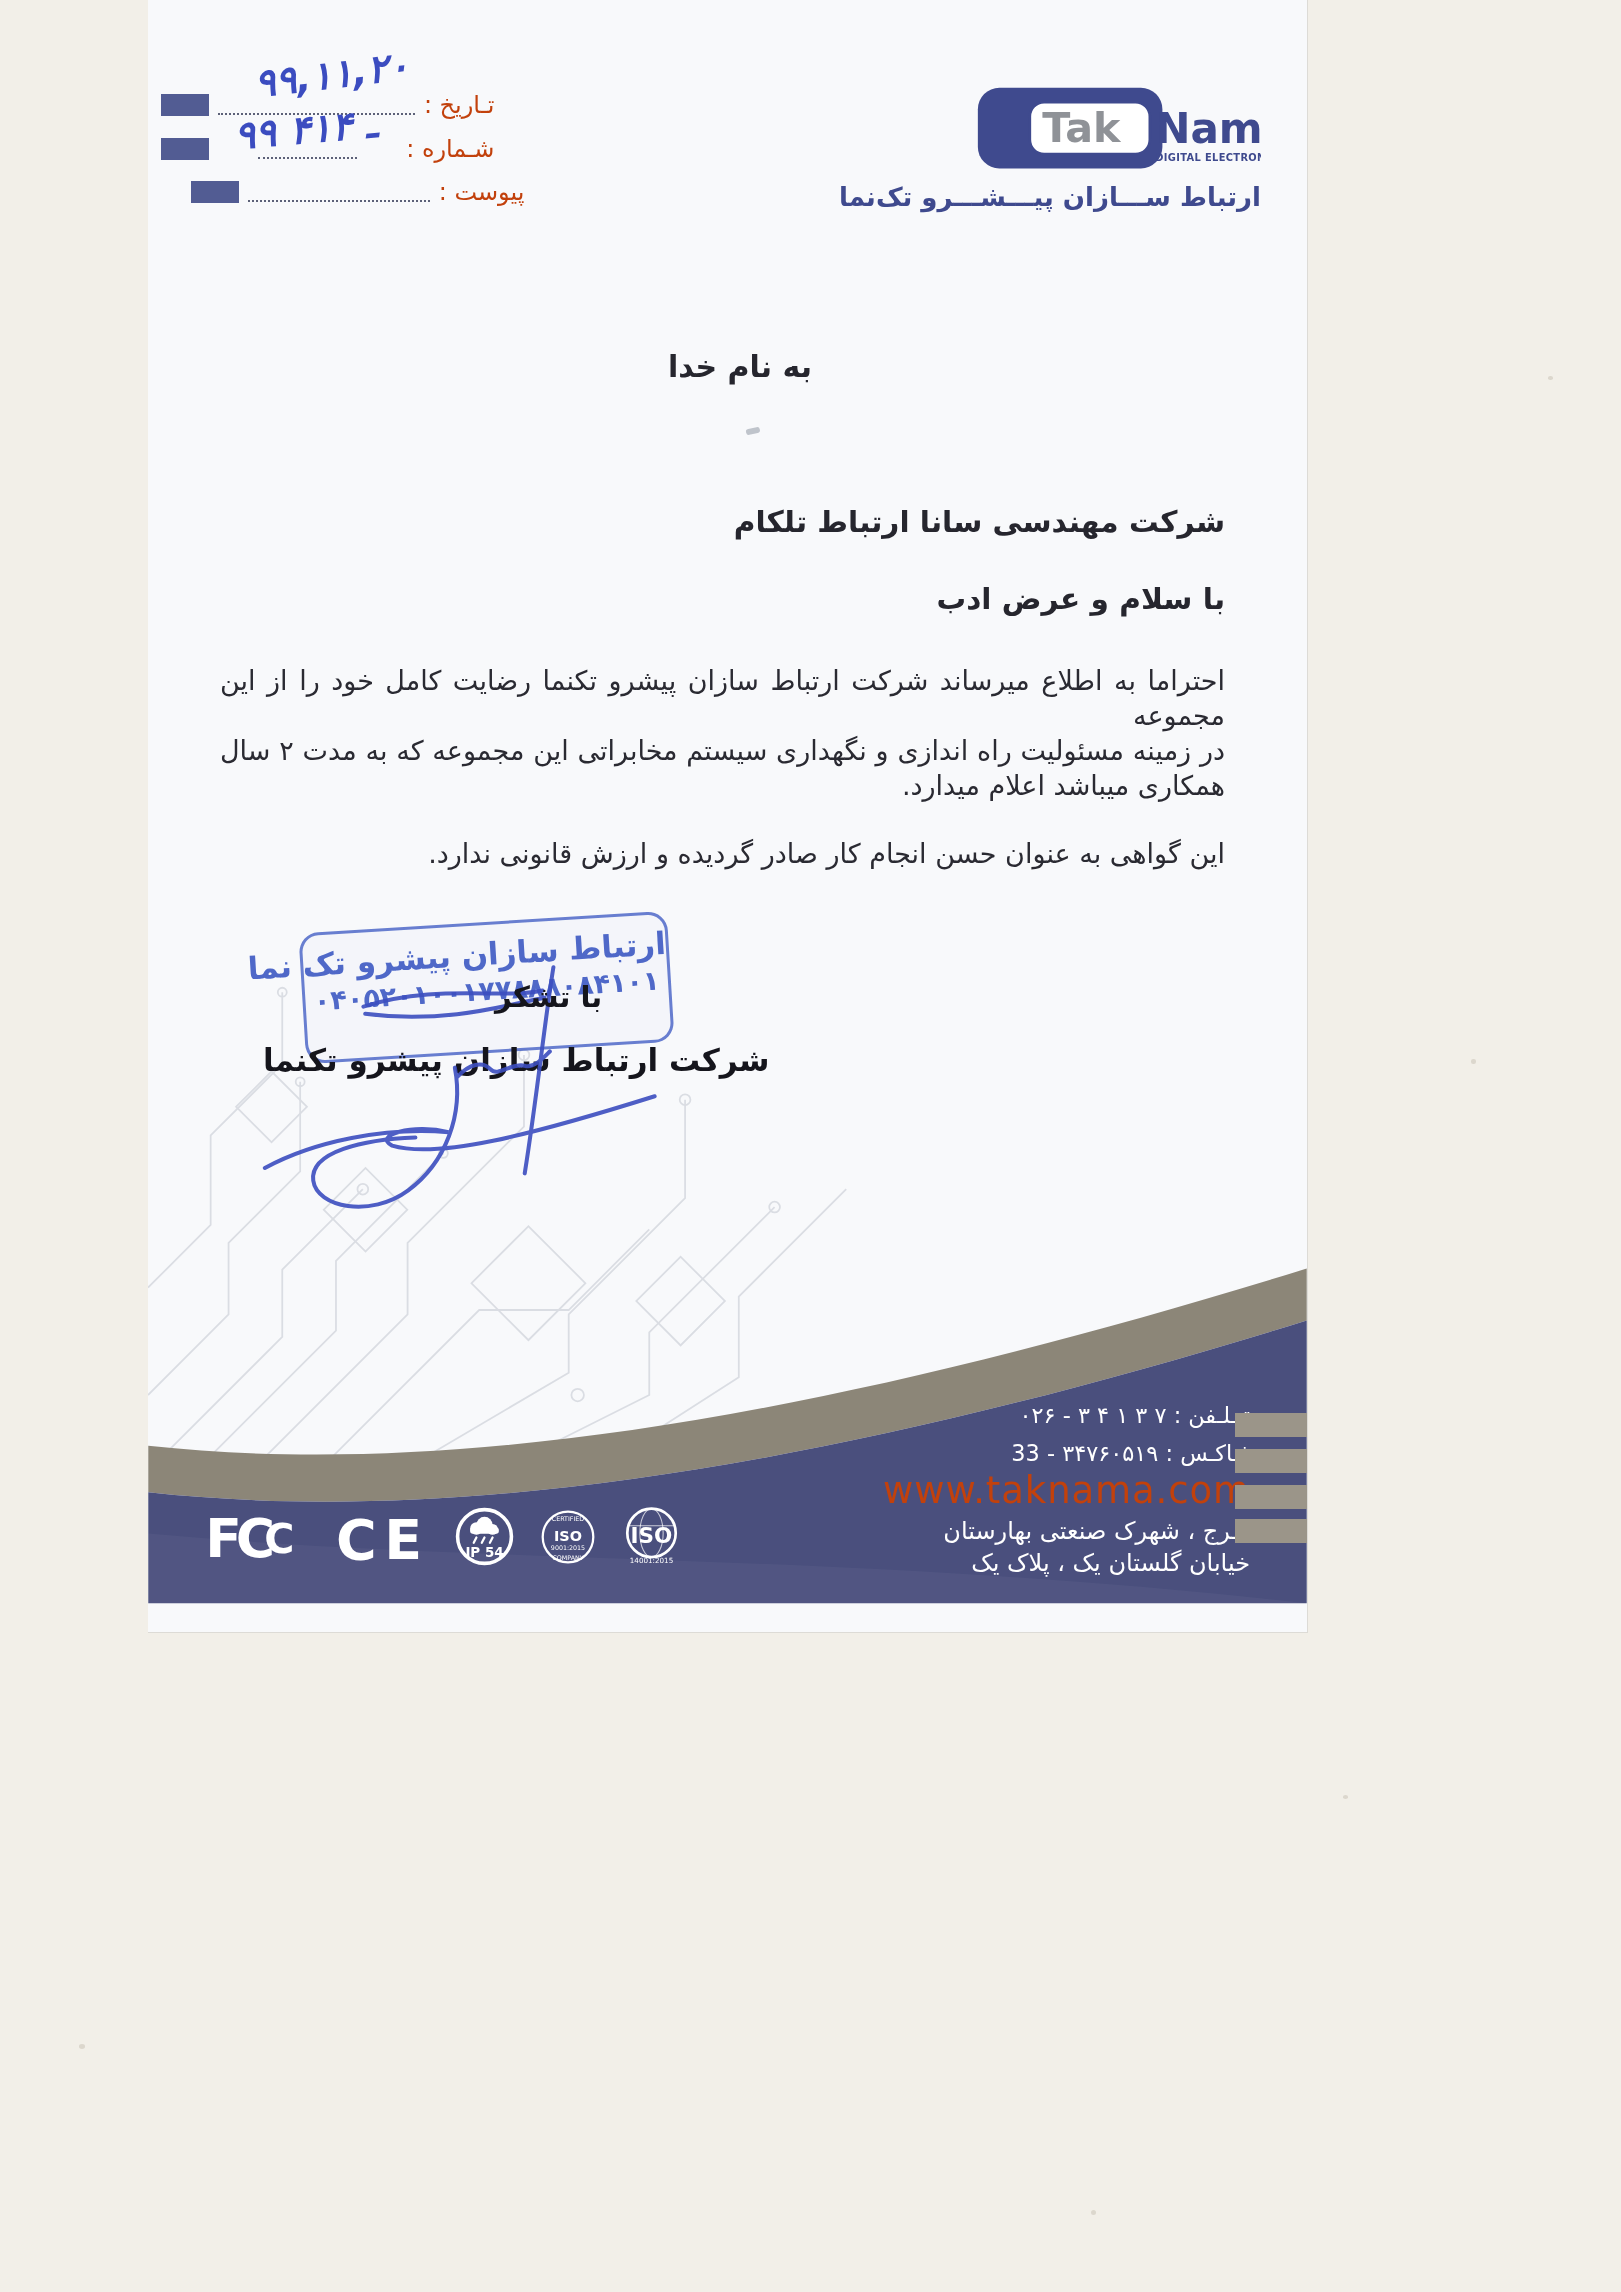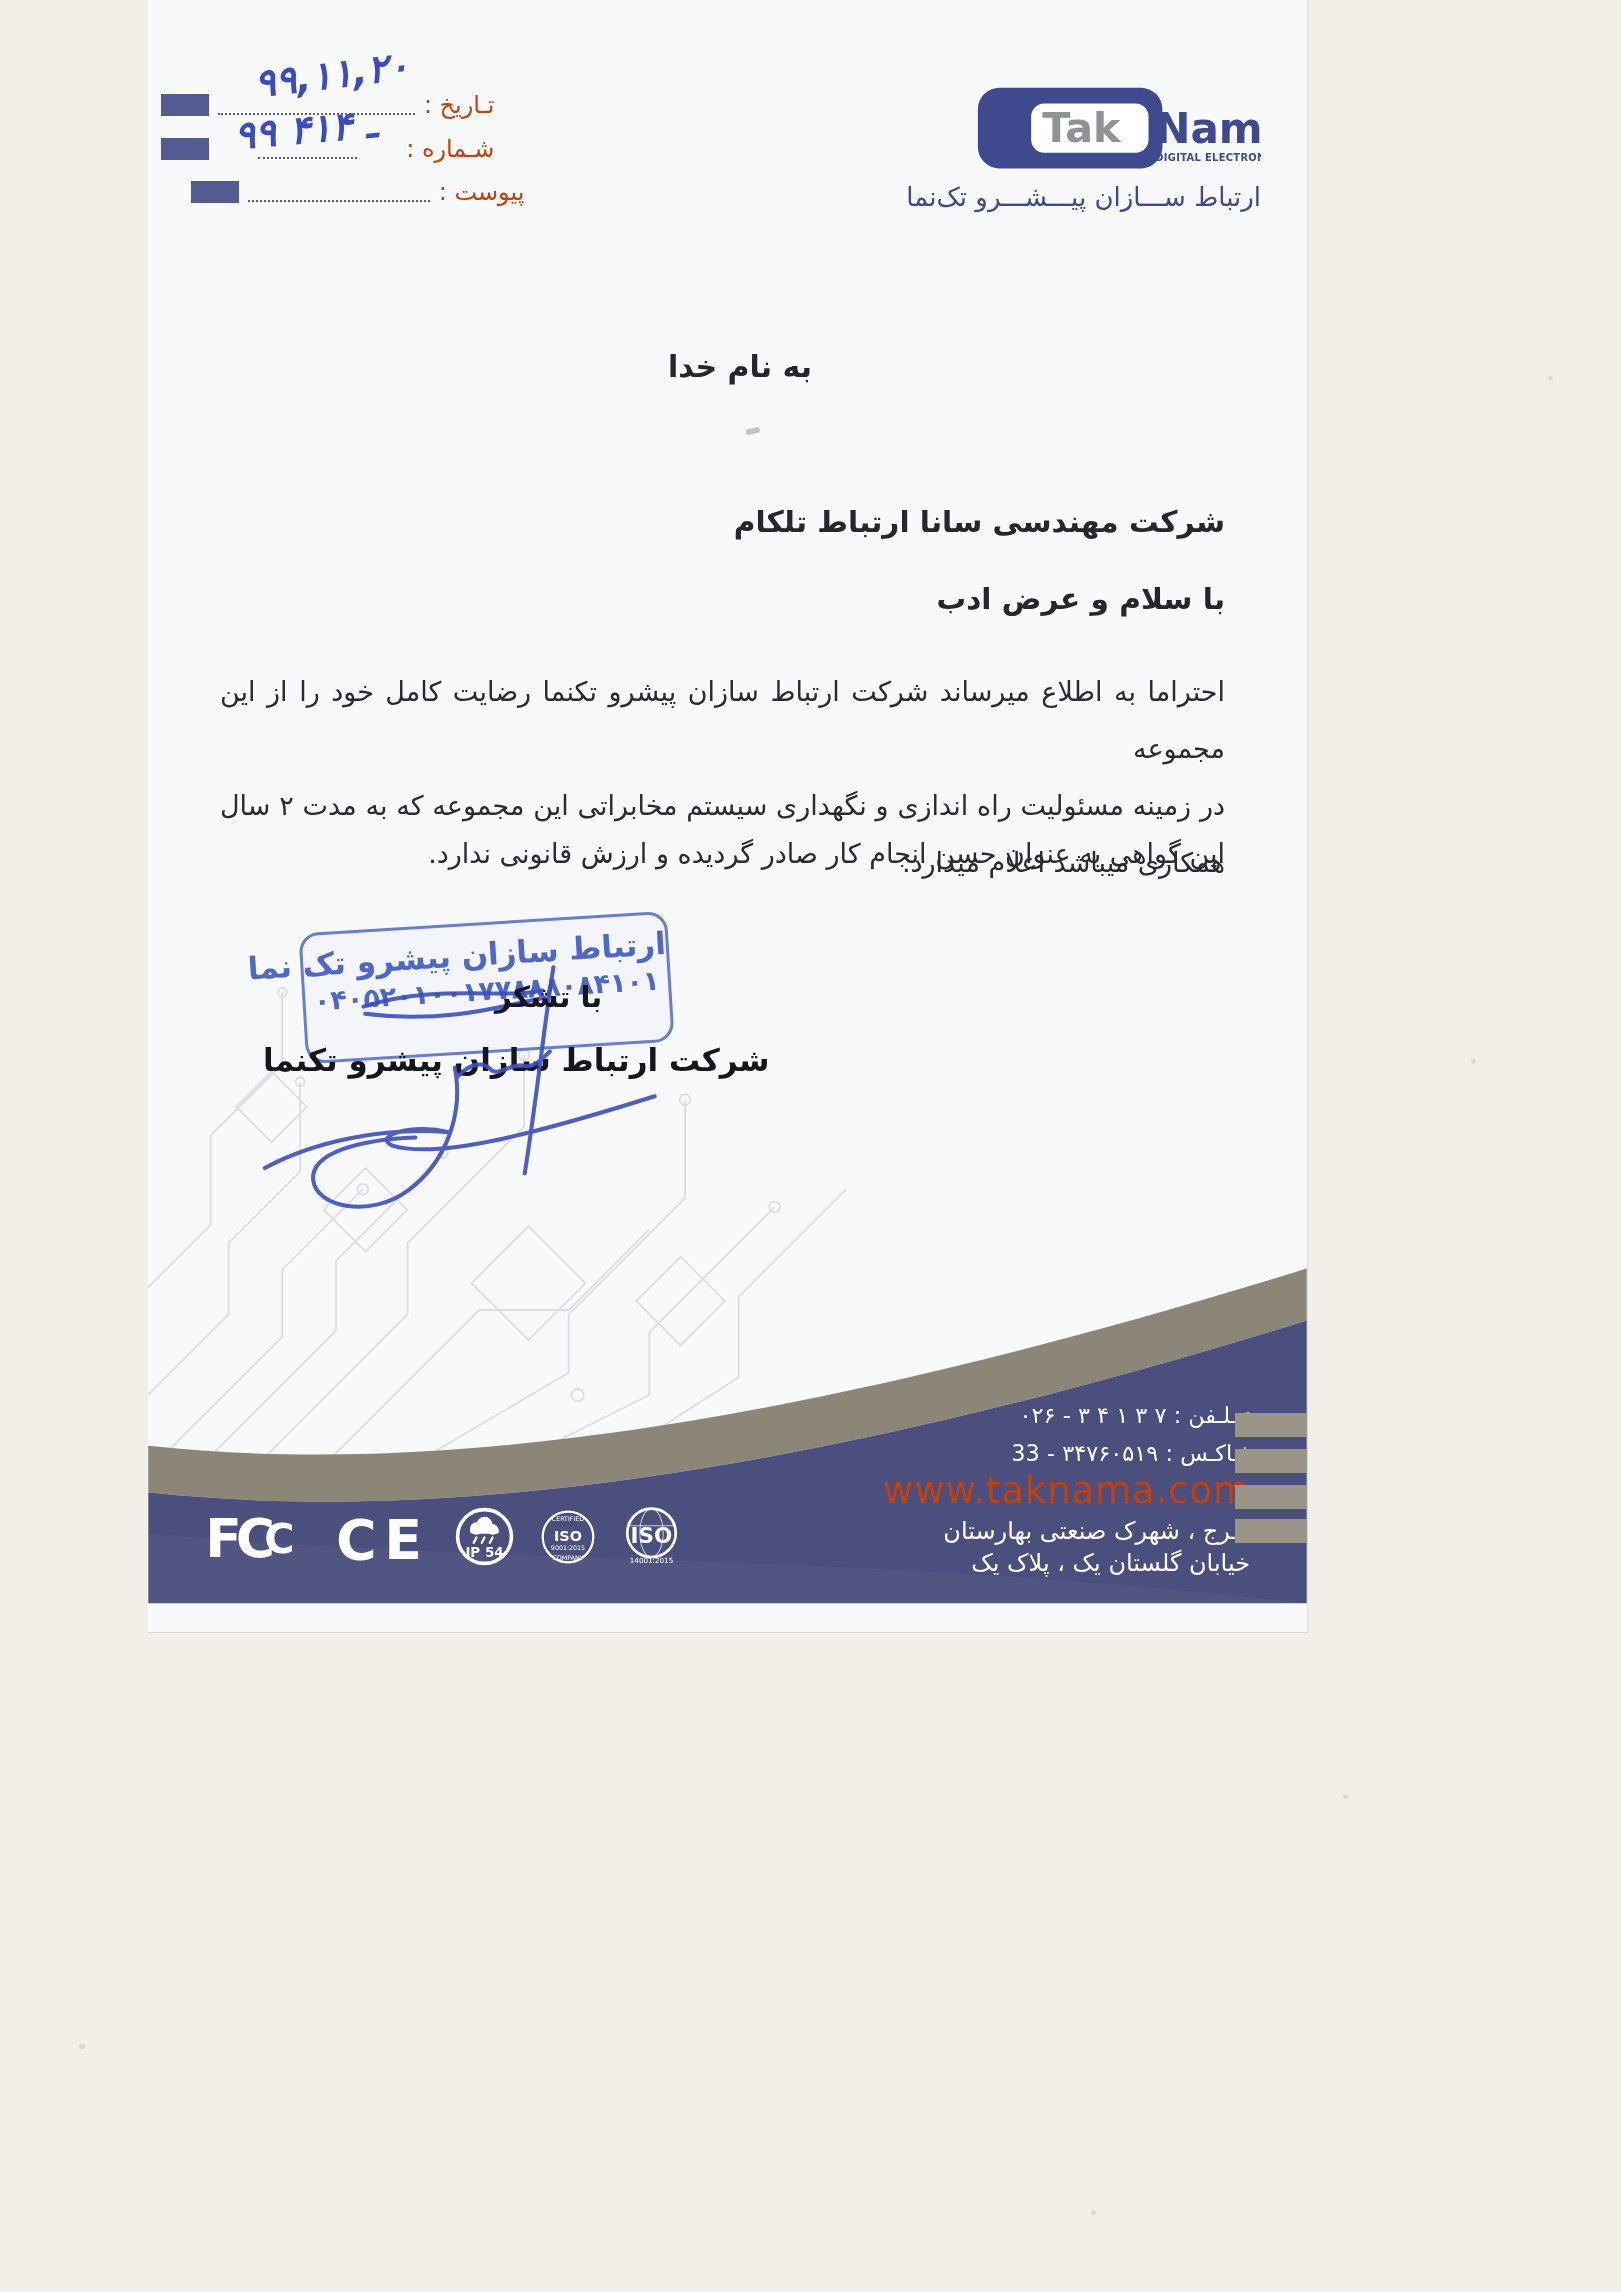--- a/index.html
+++ b/index.html
@@ -11,29 +11,29 @@
   
   .field-row{position:absolute;left:13.4px;width:333px;height:30px;display:flex;align-items:center;
              direction:rtl;}
   .field-label{color:#c2410c;font-size:24px;font-weight:400;white-space:nowrap;}
   .field-dots{flex:1;border-bottom:2.7px dotted #5c6178;height:60%;margin:0 9px;}
   .field-block{width:48px;height:21.5px;background:#525c93;flex:0 0 auto;}
   .handwrite{position:absolute;color:#3b4cc0;font-size:39px;font-style:italic;font-weight:600;
              direction:ltr;white-space:nowrap;z-index:3;}
   
   .logo-wrap{position:absolute;left:828px;top:86px;width:285px;}
-  .logo-tagline{margin-top:7.2px;text-align:center;color:#3f4a8e;font-size:26px;font-weight:normal;
+  .logo-tagline{margin-top:7.2px;text-align:center;color:#3f4a8e;font-size:26px;font-weight:bold;
                 direction:rtl;white-space:nowrap;}
   
   .bismillah{position:absolute;top:349px;left:0;width:100%;padding-left:25px;box-sizing:border-box;
              text-align:center;font-size:30px;font-weight:bold;color:#26262e;direction:rtl;}
   .recipient{position:absolute;top:505px;right:82px;font-size:29.6px;font-weight:bold;color:#26262e;direction:rtl;}
   .salutation{position:absolute;top:582px;right:82px;font-size:29.6px;font-weight:bold;color:#26262e;direction:rtl;}
   .body-par{position:absolute;top:663px;right:82px;left:72px;direction:rtl;color:#2a2a32;
-            font-size:27px;line-height:57px;z-index:2;}
+            font-size:27px;line-height:35px;z-index:2;}
   .body-line-j{text-align:justify;text-align-last:justify;}
   .body-line-r{text-align:right;}
   .note-line{position:absolute;top:838px;right:82px;font-size:27px;color:#2a2a32;direction:rtl;}
   .tiny-mark{position:absolute;top:428px;left:598px;width:14.3px;height:6.3px;background:#9aa0ab;
              border-radius:2.7px;opacity:.6;transform:rotate(-12deg);}
   
   .stamp{position:absolute;left:154px;top:922px;width:363px;height:125px;z-index:5;
          transform:rotate(-3.5deg);border:3.6px solid rgba(70,97,198,.85);border-radius:19.7px;
          color:#4661c6;text-align:center;background:rgba(90,115,215,.03);opacity:.95;}
   .stamp-l1{margin-top:10.7px;font-size:31px;font-weight:bold;direction:rtl;white-space:nowrap;}

